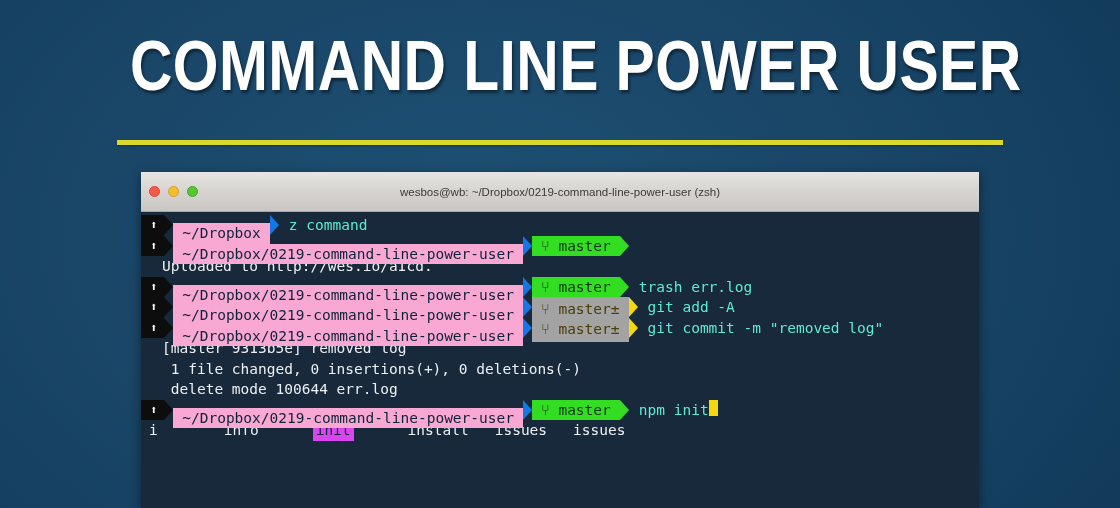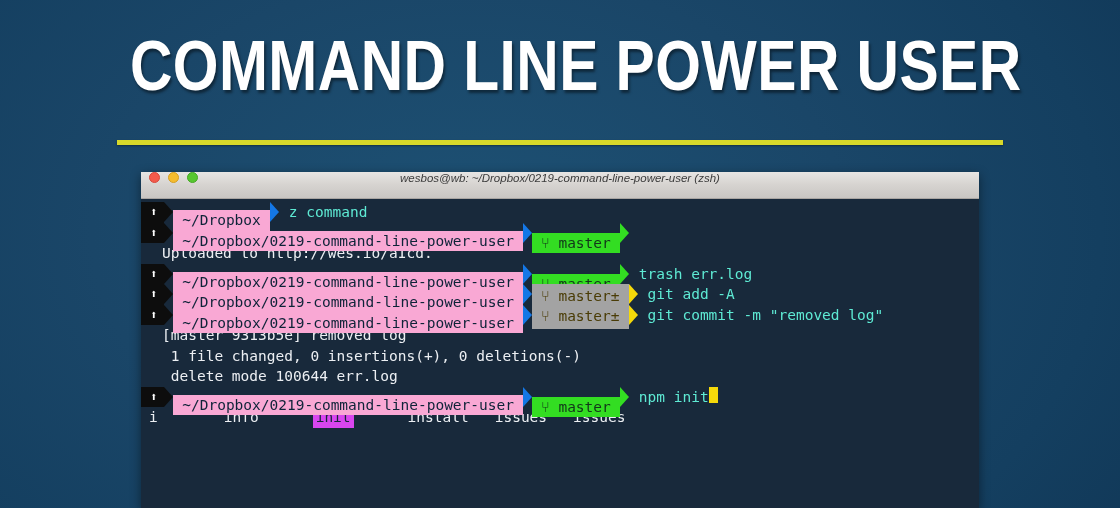--- a/index.html
+++ b/index.html
@@ -60,25 +60,25 @@
     top: 172px;
     width: 838px;
     height: 336px;
     background: #18293b;
     box-shadow: 0 3px 10px rgba(0,0,0,0.45);
     overflow: hidden;
   }
 
   #titlebar {
     position: relative;
-    height: 27px;
+    height: 40px;
     background: linear-gradient(to bottom, #e7e5e3 0%, #d6d3d0 50%, #c9c6c3 100%);
     border-bottom: 1px solid #a9a5a2;
     display: flex;
-    font-style: italic;
+    align-items: center;
   }
   #traffic-lights {
     display: flex;
     gap: 8px;
     padding-left: 8px;
   }
   .light { width: 11px; height: 11px; border-radius: 50%; display: block; }
   .light.red    { background: #f35a4b; border: 1px solid #d8483b; }
   .light.yellow { background: #f5bc2e; border: 1px solid #d69f20; }
   .light.green  { background: #57c72f; border: 1px solid #44a824; }
@@ -155,21 +155,20 @@
     padding: 0 9px;
     margin-top: 8px;
   }
   .arrow-path-to-bg   { border-left: 9px solid #1477e6; }
   .arrow-path-to-green{ border-left: 9px solid #1477e6; }
 
   .seg-git-clean {
     background: #33dd22;
     color: #12361a;
     padding: 0 9px;
-    margin-top: 10px;
   }
   .arrow-git-clean { border-left: 9px solid #33dd22; }
 
   .seg-git-dirty {
     background: #a3a3a3;
     color: #4a3c06;
     padding: 12px 9px;
   }
   .arrow-git-dirty { border-left: 9px solid #f5d90a; }
 

